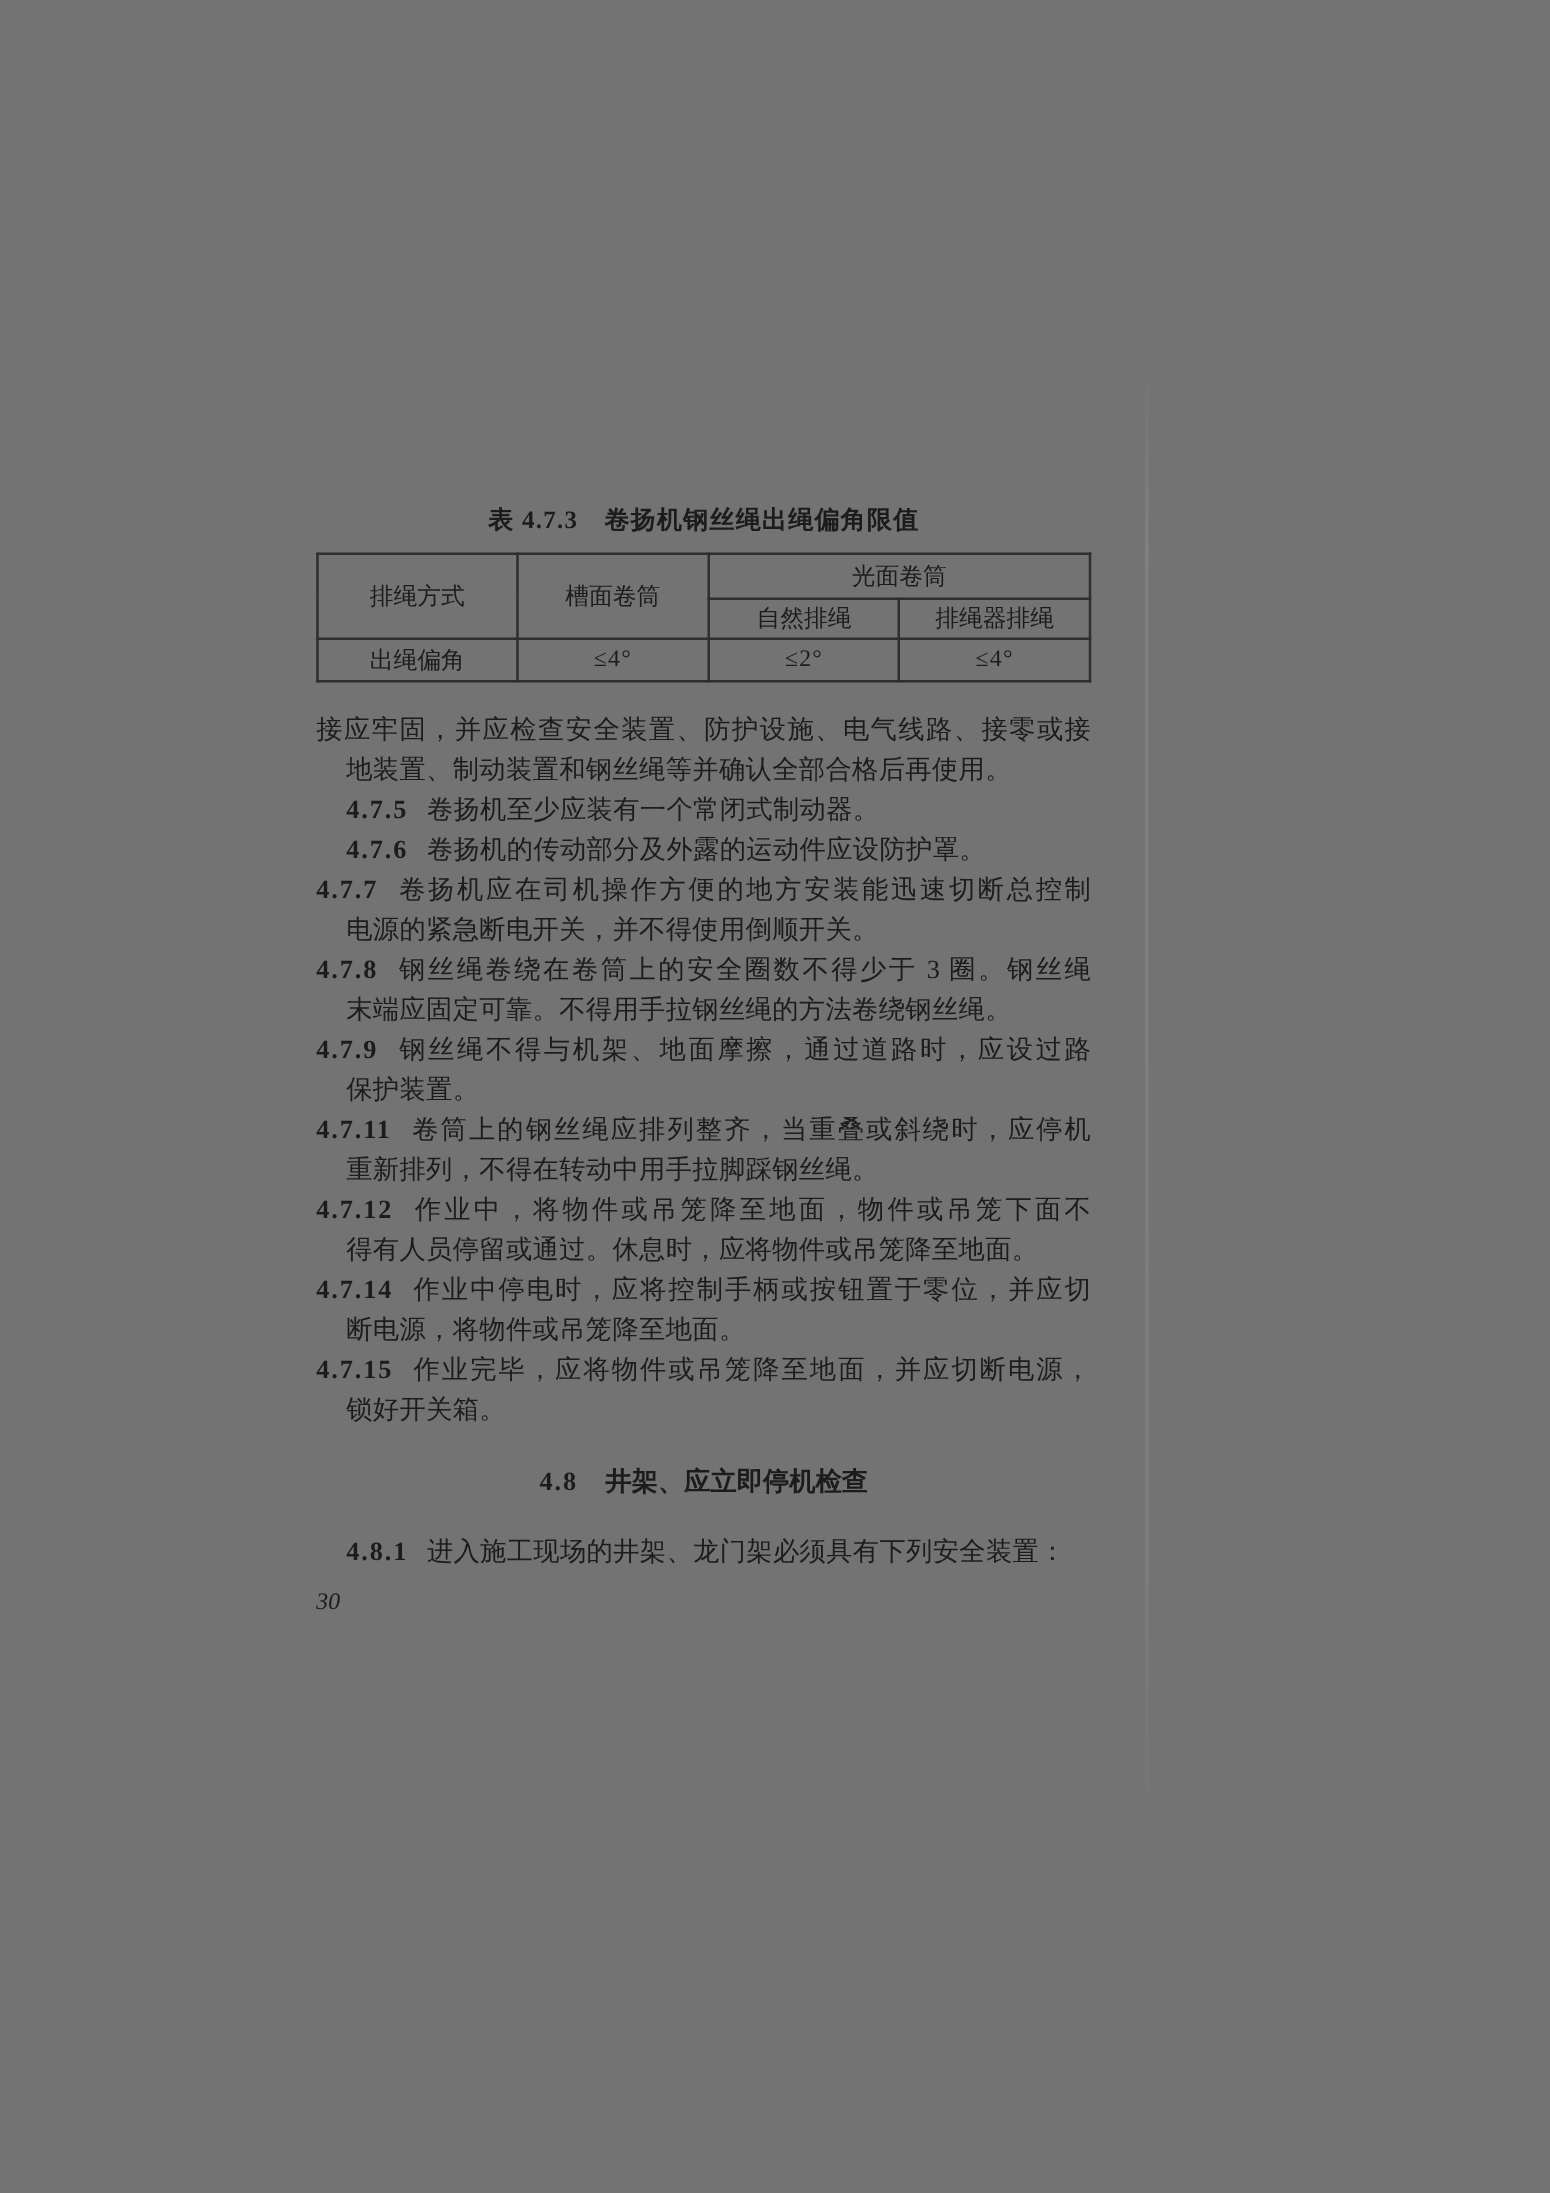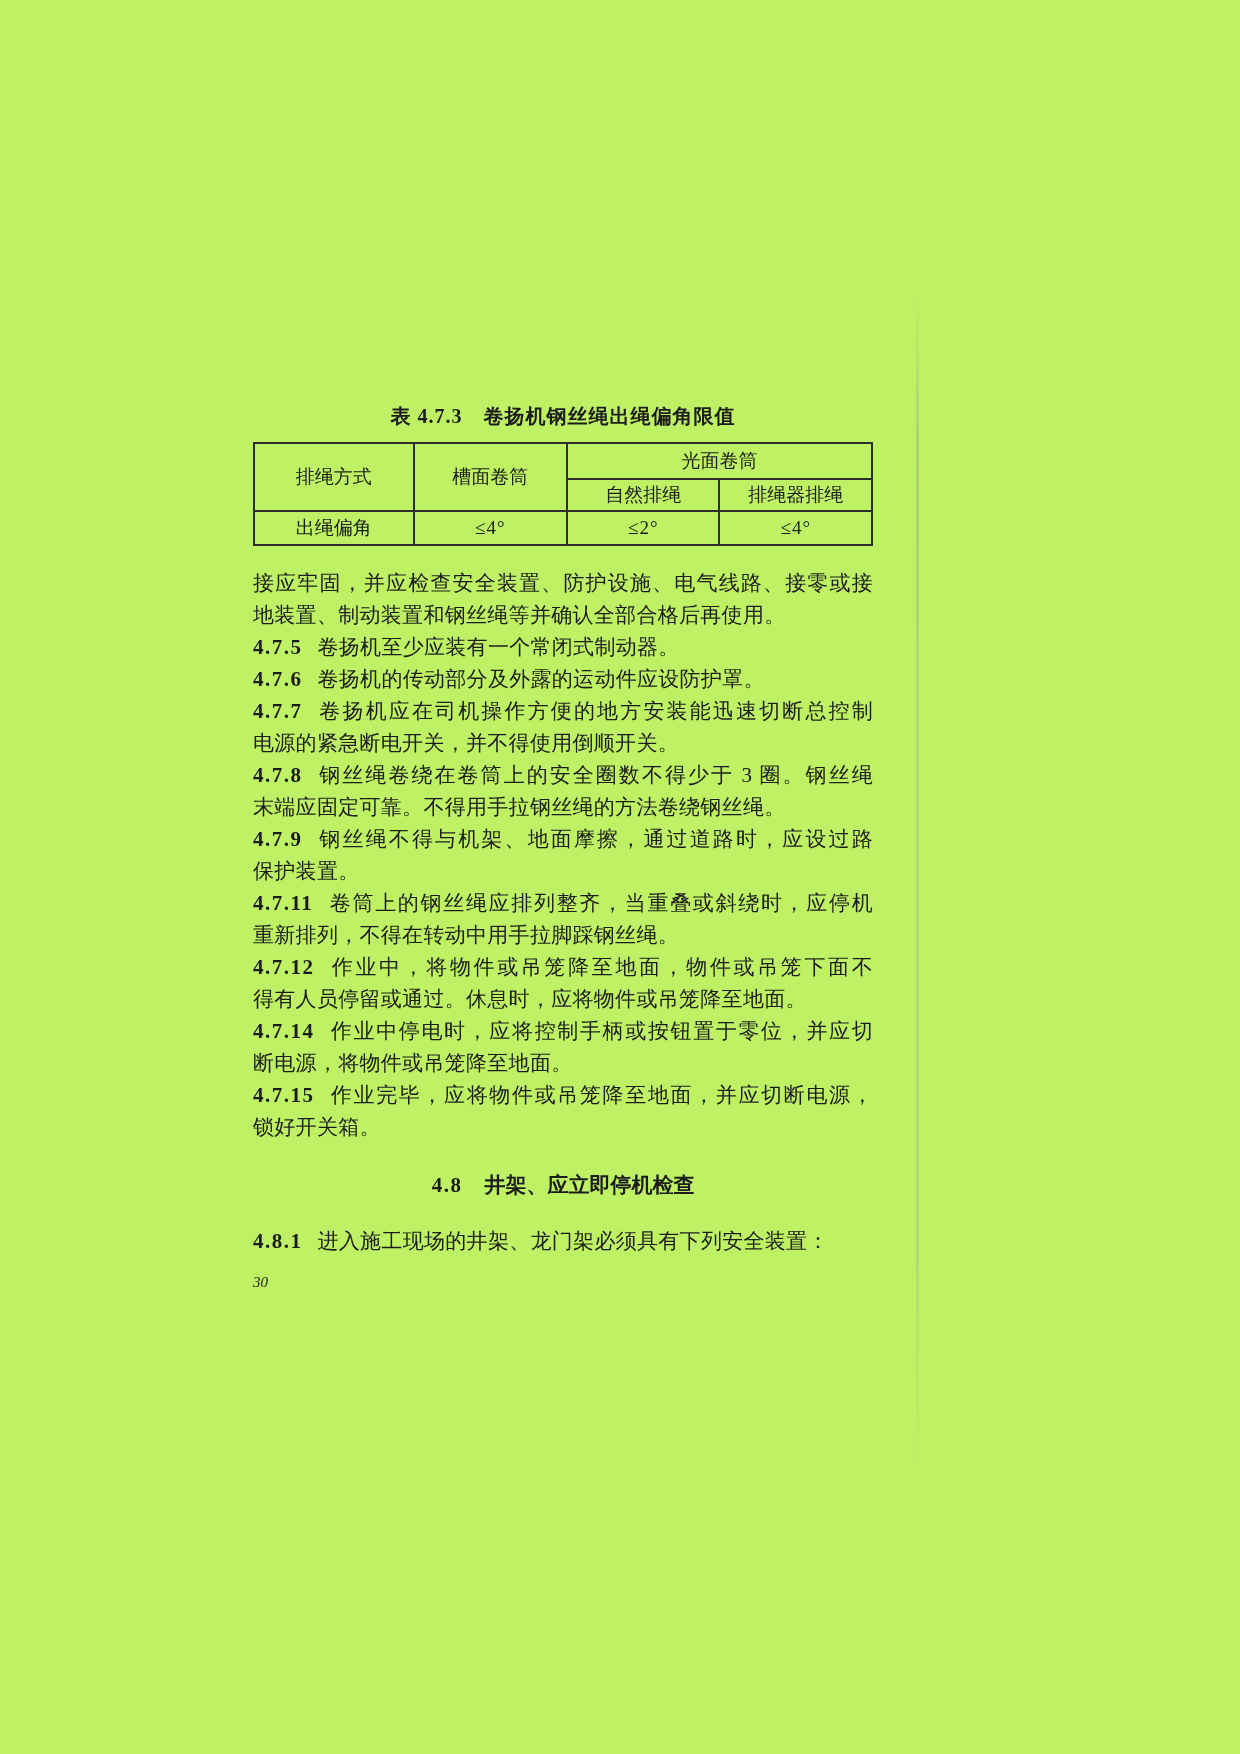--- a/index.html
+++ b/index.html
@@ -1,21 +1,21 @@
 <!DOCTYPE html>
 <html><head>
 <meta charset="utf-8">
 <style>
   html, body { margin: 0; padding: 0; background: #e8e8e8; }
   .page {
     position: relative;
     width: 1240px;
     height: 1754px;
     margin: 0 auto;
-    background: #bef264;
+    background: #737373;
     overflow: hidden;
     font-family: "Liberation Serif", "DejaVu Serif", serif;
     color: #1c1c1c;
   }
   
   .scan-artifact {
     position: absolute;
     left: 916px;
     top: 290px;
     width: 3px;
@@ -58,39 +58,40 @@
   .clauses { margin-top: 21px; }
   .clause-line {
     font-size: 21px;
     line-height: 32px;
     text-align: justify;
     text-align-last: justify;
     letter-spacing: 0.3px;
   }
   .clause-line.last {
     text-align-last: left;
+    margin-left: 24px;
   }
   .clause-num {
     font-weight: bold;
     margin-right: 15px;
     letter-spacing: 1.5px;
   }
   .section-heading {
     margin-top: 26px;
     text-align: center;
     font-weight: bold;
     font-size: 21px;
     line-height: 32px;
   }
   .section-heading .num { margin-right: 22px; letter-spacing: 1.5px; }
   .section-clauses { margin-top: 24px; }
   .page-number {
     margin-top: 10px;
     font-style: italic;
-    font-size: 15px;
+    font-size: 19px;
     line-height: 30px;
   }
 </style>
 </head>
 <body>
 
 <div class="page">
 
   <div class="scan-artifact"></div>
 

